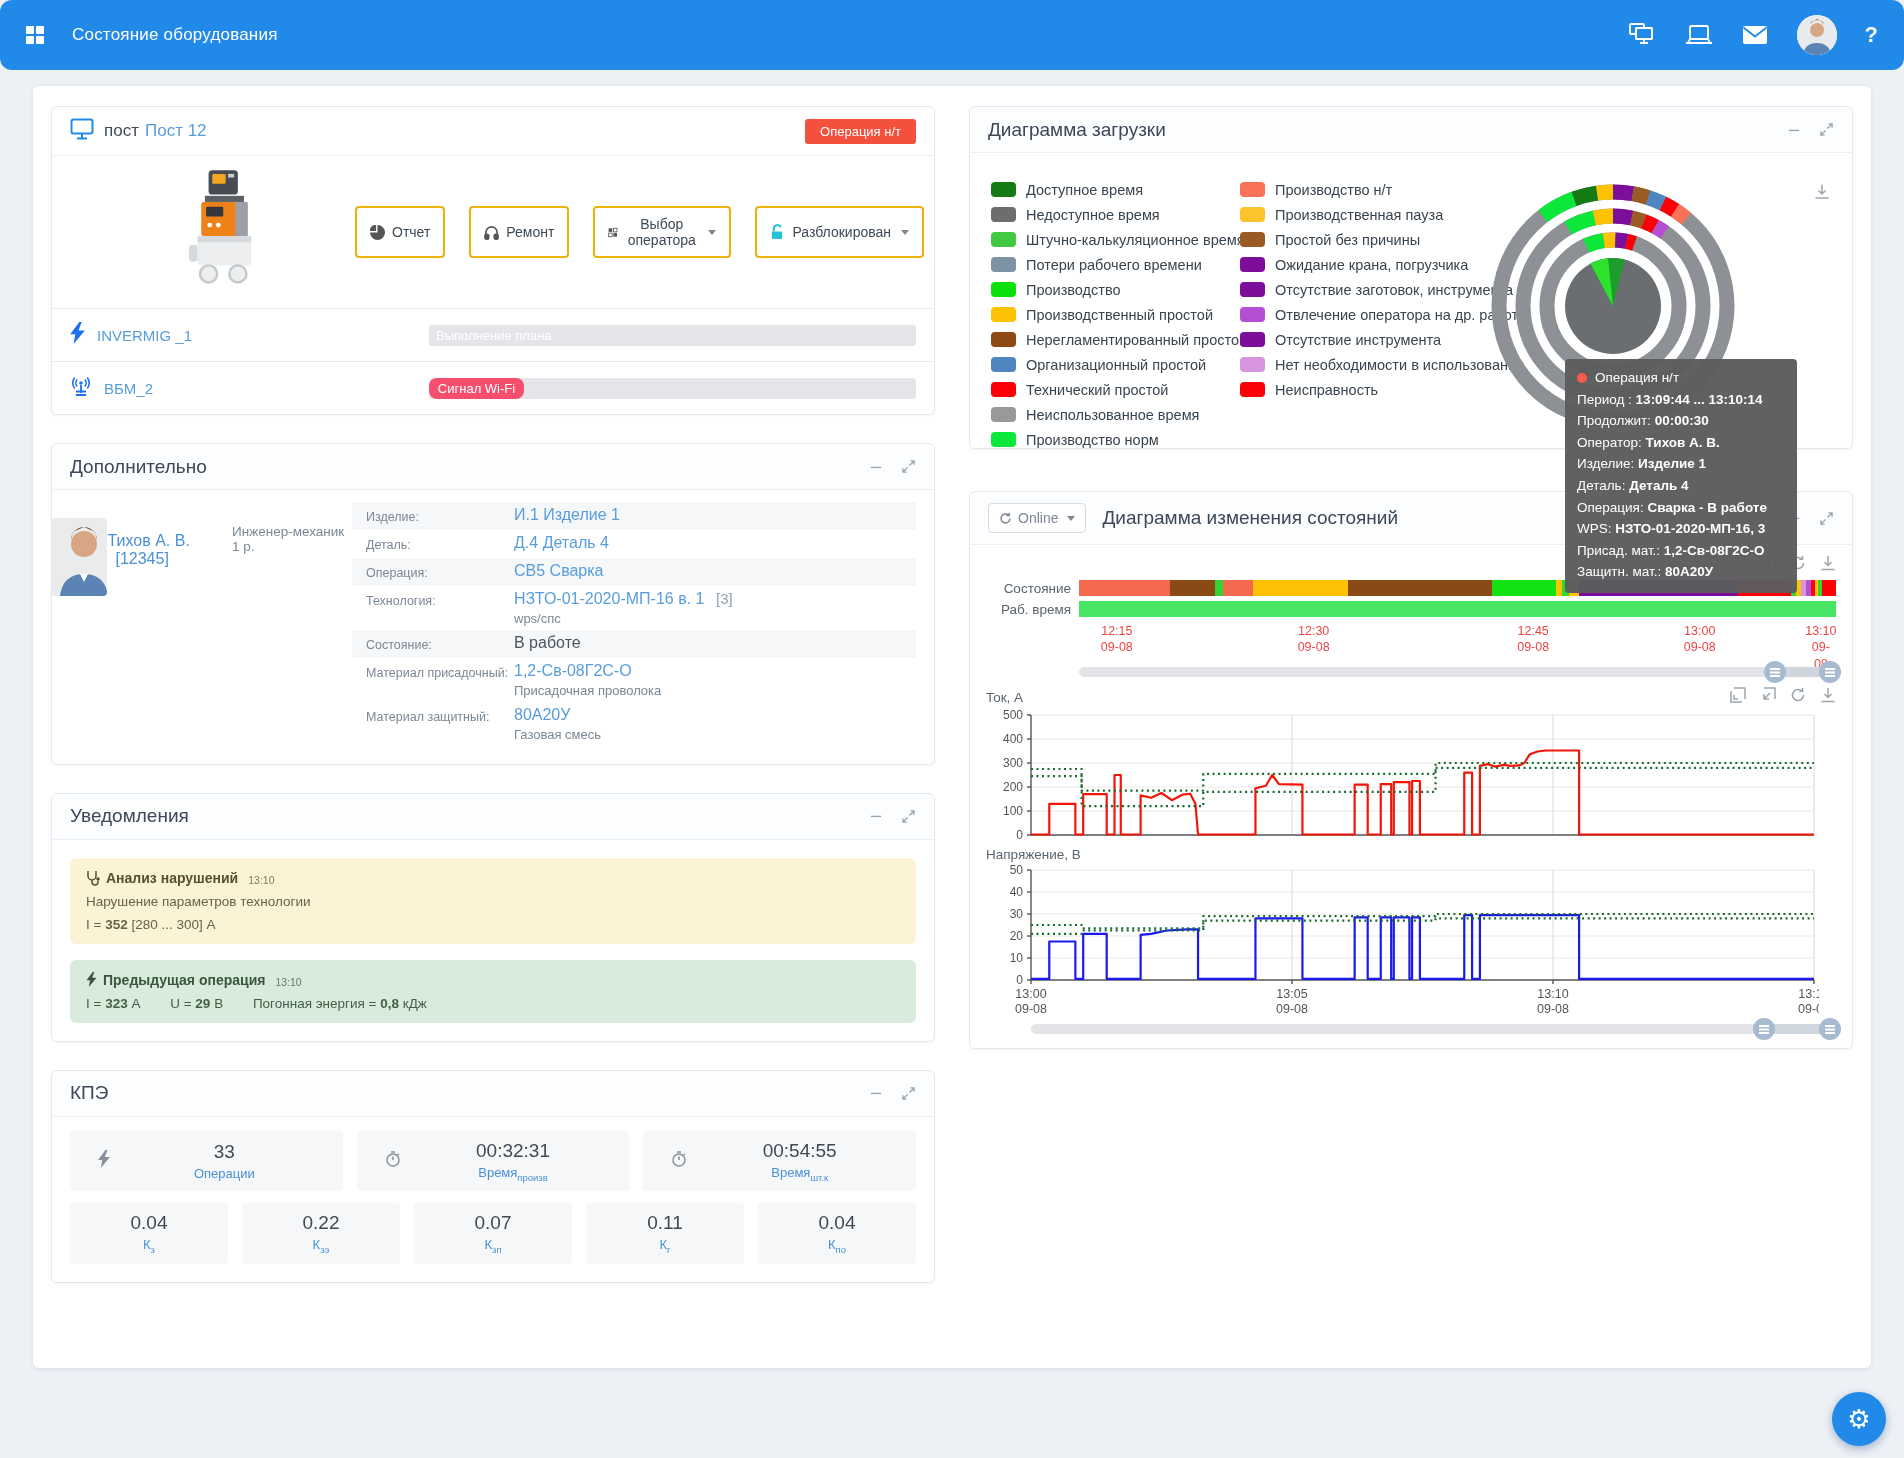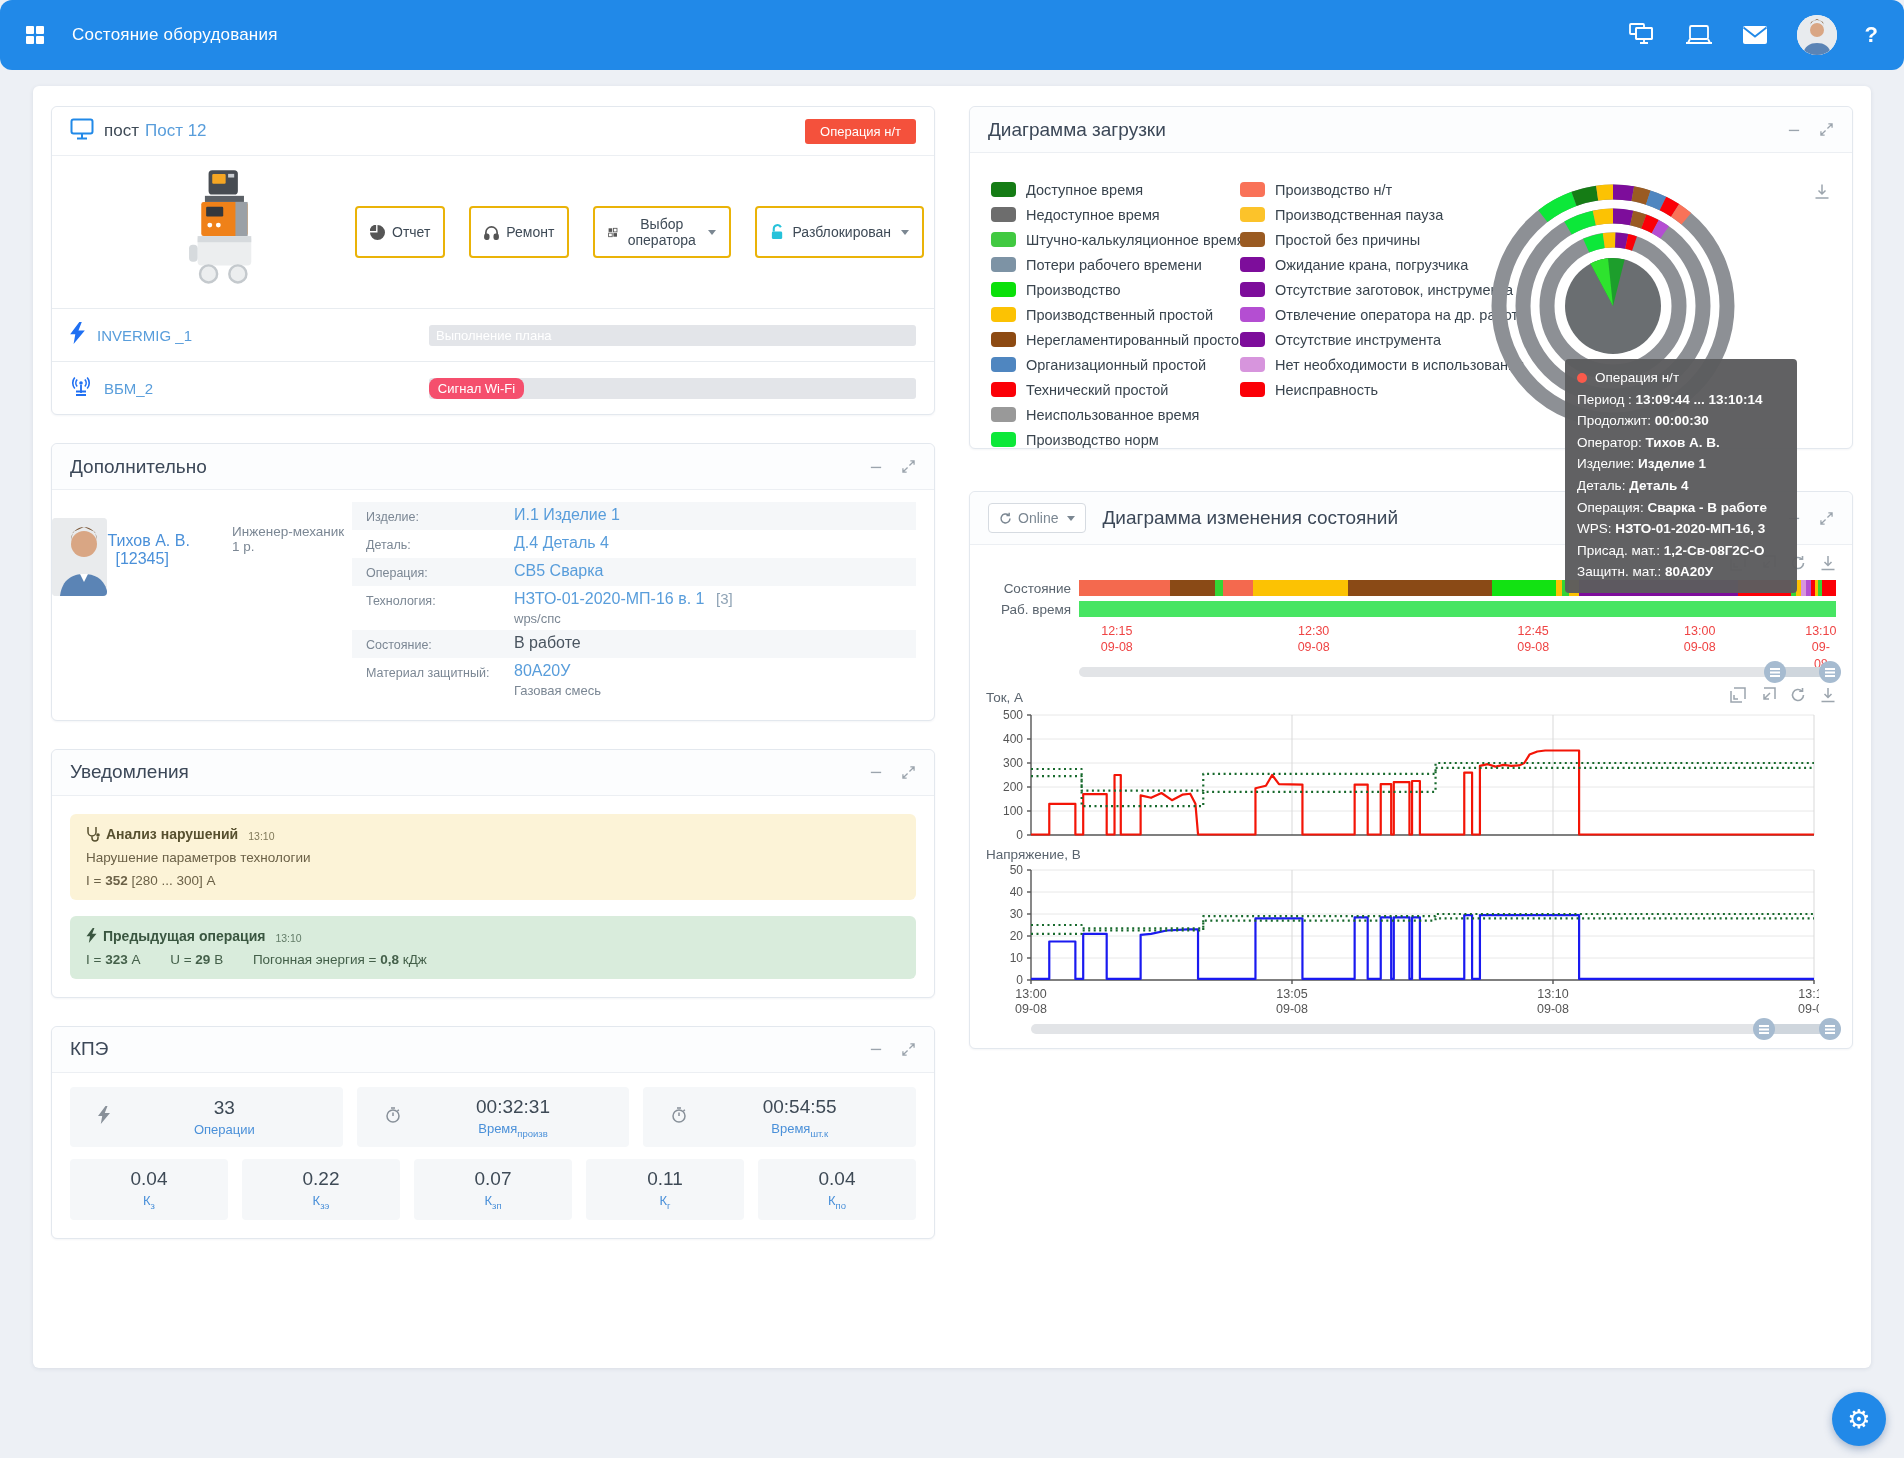--- a/index.html
+++ b/index.html
@@ -313,20 +313,27 @@
             <div class="dlabel">Технология:</div>
             <div class="dval">
               <span class="v-link">НЗТО-01-2020-МП-16 в. 1</span>
               <span class="v-extra">[3]</span>
               <div class="v-sub">wps/спс</div>
             </div>
           </div>
           <div class="drow striped">
             <div class="dlabel">Состояние:</div>
             <div class="dval"><span class="v-plain">В работе</span></div>
+          </div>
+          <div class="drow">
+            <div class="dlabel">Материал присадочный:</div>
+            <div class="dval">
+              <span class="v-link">1,2-Св-08Г2С-О</span>
+              <div class="v-sub">Присадочная проволока</div>
+            </div>
           </div>
           <div class="drow">
             <div class="dlabel">Материал защитный:</div>
             <div class="dval">
               <span class="v-link">80А20У</span>
               <div class="v-sub">Газовая смесь</div>
             </div>
           </div>
         </div>
       </div>

